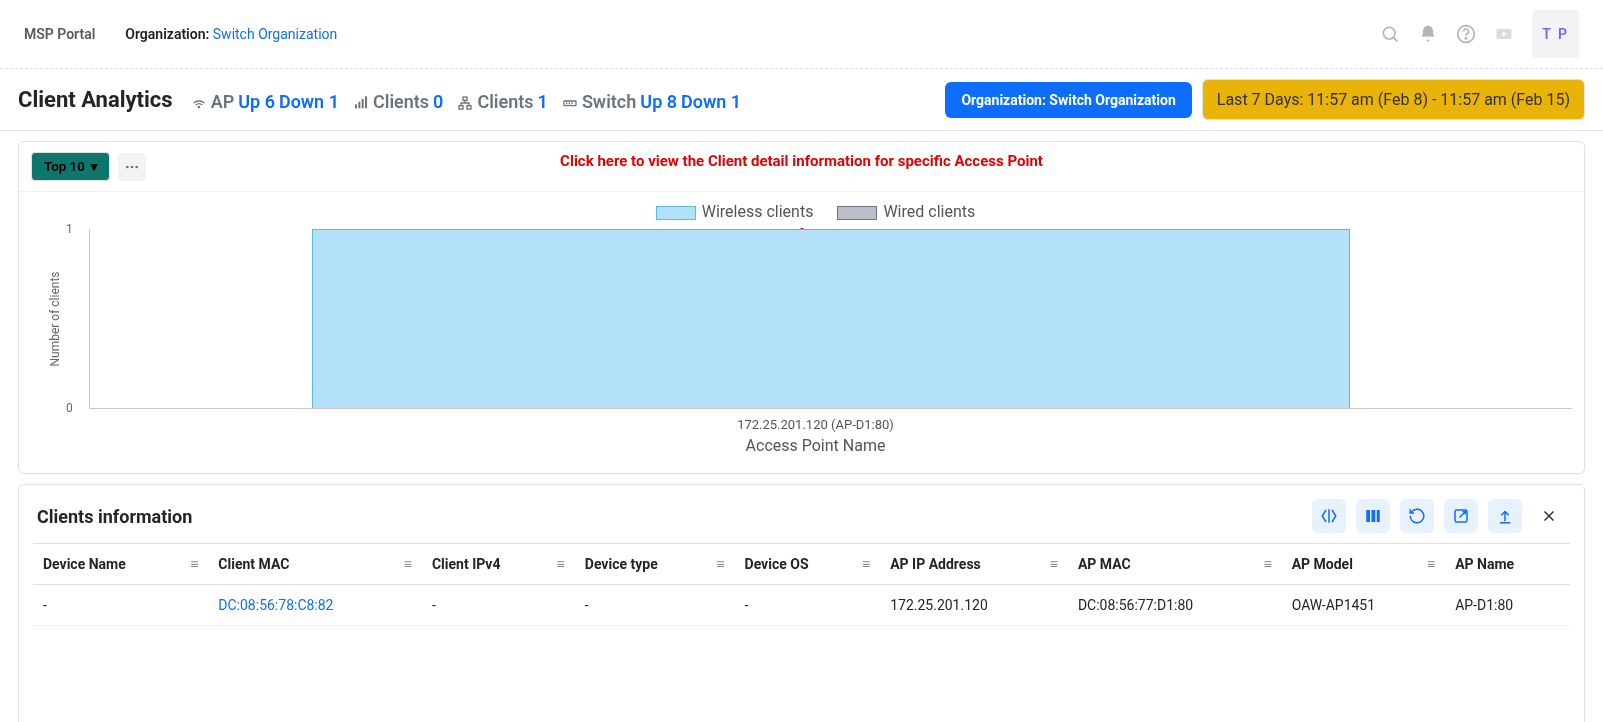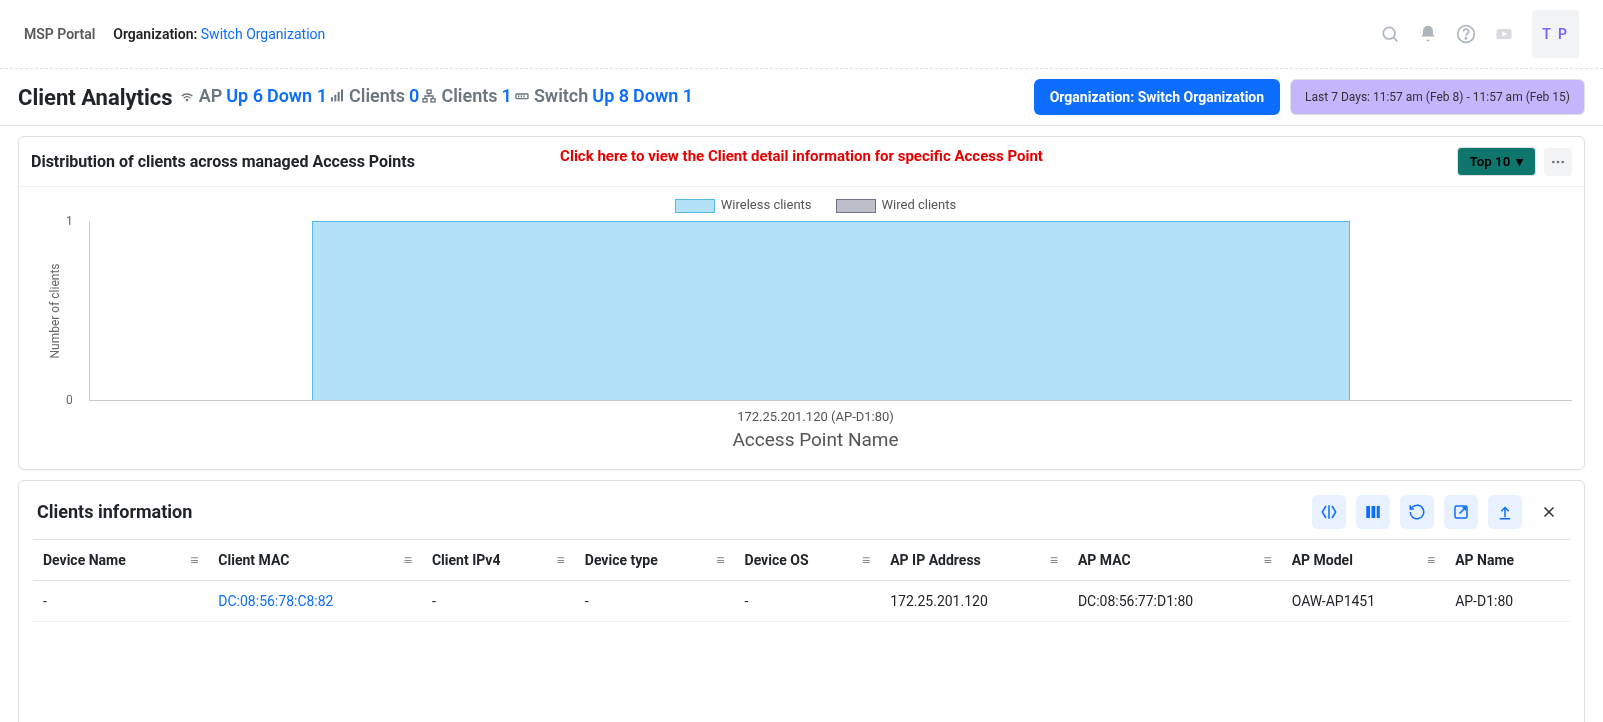--- a/index.html
+++ b/index.html
@@ -12,58 +12,58 @@
     --bg:#fbfbfd;
     --chart-fill:#b3e2f8;
     --chart-stroke:#59b9e8;
   }
   *{box-sizing:border-box;font-family:-apple-system,BlinkMacSystemFont,"Segoe UI",Roboto,Helvetica,Arial,sans-serif;}
   body{margin:0;background:#fff;color:var(--text);font-size:14px;}
   a{color:var(--blue);text-decoration:none;}
 
   
   .topbar{display:flex;align-items:center;justify-content:space-between;padding:10px 24px;border-bottom:1px dashed var(--border);}
-  .topbar-left{display:flex;align-items:center;gap:18px;}
+  .topbar-left{display:flex;align-items:center;gap:30px;}
   .portal{font-weight:600;color:#5a5a5a;}
   .org-label{font-weight:600;color:#222;}
   .topbar-right{display:flex;align-items:center;gap:18px;}
   .top-icon{width:20px;height:20px;color:#adb5bd;display:flex;align-items:center;justify-content:center;}
   .top-icon svg{width:20px;height:20px;}
   .avatar{background:#f1f3f5;color:#7b61ff;font-weight:600;border-radius:4px;padding:16px 10px;letter-spacing:2px;}
 
   
   .statusbar{display:flex;align-items:center;justify-content:space-between;padding:10px 18px;border-bottom:1px solid var(--border);background:#fff;}
-  .status-left{display:flex;align-items:flex-start;gap:2px;flex-wrap:wrap;}
+  .status-left{display:flex;align-items:flex-end;gap:14px;flex-wrap:wrap;}
   .page-title{font-size:22px;font-weight:700;margin-right:4px;}
   .stat{display:inline-flex;align-items:center;gap:4px;color:var(--blue);font-weight:600;font-size:18px;}
   .stat .icon{width:16px;height:16px;color:#6c757d;}
   .stat .lbl{color:#6c757d;font-weight:600;}
   .status-right{display:flex;align-items:center;gap:10px;}
   .org-btn{background:var(--blue);color:#fff;border:none;border-radius:6px;padding:10px 16px;font-weight:700;font-size:14px;}
-  .range-btn{background:#c4b5fd;border:1px solid var(--border);border-radius:6px;padding:10px 14px;font-size:12px;color:#333;}
+  .range-btn{background:#eab308;border:1px solid var(--border);border-radius:6px;padding:10px 14px;font-size:16px;color:#333;}
 
   
   .card{border:1px solid var(--border);border-radius:6px;margin:10px 18px;background:#fff;box-shadow:0 1px 2px rgba(0,0,0,0.03);}
   .card-header{display:flex;align-items:center;justify-content:space-between;padding:10px 12px;border-bottom:1px solid #f1f1f1;position:relative;}
   .card-title{font-weight:700;font-size:16px;}
   .annotation{position:absolute;left:50%;top:10px;transform:translateX(-50%);color:var(--red);font-weight:700;font-size:15px;white-space:nowrap;}
   .top-dd{background:#0f766e;border:1px solid var(--border);border-radius:4px;padding:6px 12px;font-weight:600;display:inline-flex;align-items:center;gap:6px;}
   .kebab{width:28px;height:28px;border-radius:4px;background:#f1f3f5;display:flex;align-items:center;justify-content:center;color:#6c757d;margin-left:8px;}
 
   
   .chart-wrap{padding:10px 12px 18px 40px;position:relative;}
-  .legend{display:flex;justify-content:center;gap:24px;font-size:13px;color:#555;margin-bottom:8px;}
+  .legend{display:flex;justify-content:center;gap:24px;font-size:16px;color:#555;margin-bottom:8px;}
   .legend .sw{display:inline-block;width:40px;height:14px;border:1px solid #888;vertical-align:middle;margin-right:6px;}
   .sw.wireless{background:var(--chart-fill);border-color:var(--chart-stroke);}
   .sw.wired{background:#bcbec9;border-color:#6f7285;}
   .plot{position:relative;height:180px;border-left:1px solid #c9c9c9;border-bottom:1px solid #c9c9c9;margin-left:30px;}
   .ytick{position:absolute;left:-24px;font-size:12px;color:#666;transform:translateY(-50%);}
   .bar{position:absolute;background:var(--chart-fill);border:1px solid var(--chart-stroke);border-bottom:none;}
   .xlabel{text-align:center;font-size:13px;color:#555;margin-top:8px;}
-  .xlabel2{text-align:center;font-size:19px;color:#555;margin-top:4px;}
+  .xlabel2{text-align:center;font-size:16px;color:#555;margin-top:4px;}
   .yaxis-label{position:absolute;left:-4px;top:50%;transform:translate(-50%,-50%) rotate(-90deg);font-size:12px;color:#666;white-space:nowrap;}
 
   .arrow{position:absolute;left:50%;top:36px;transform:translateX(-50%);pointer-events:none;}
   .arrow svg{overflow:visible;}
 
   
   .table-toolbar{display:flex;align-items:center;justify-content:space-between;padding:14px 18px 10px;}
   .table-title{font-weight:700;font-size:18px;}
   .toolbar-right{display:flex;align-items:center;gap:10px;}
   .search{display:flex;align-items:center;gap:8px;border:1px solid var(--border);border-radius:6px;padding:6px 10px;min-width:220px;}
@@ -181,21 +181,20 @@
   </div>
 
   <div class="status-right">
     <button class="org-btn">Organization: Switch Organization</button>
     <button class="range-btn">Last 7 Days: 11:57 am (Feb 8) - 11:57 am (Feb 15)</button>
   </div>
 </div>
 
 <div class="card">
   <div class="card-header">
-    <span class="card-title">Distribution of clients across managed Access Points</span>
     <span class="annotation">Click here to view the Client detail information for specific Access Point</span>
     <div style="display:flex;align-items:center;">
       <button class="top-dd">
         <span>Top 10</span>
         <span>▾</span>
       </button>
       <span class="kebab">
         <svg viewBox="0 0 24 24" fill="currentColor" width="16" height="16">
             <circle cx="5" cy="12" r="2"></circle>
             <circle cx="12" cy="12" r="2"></circle>

